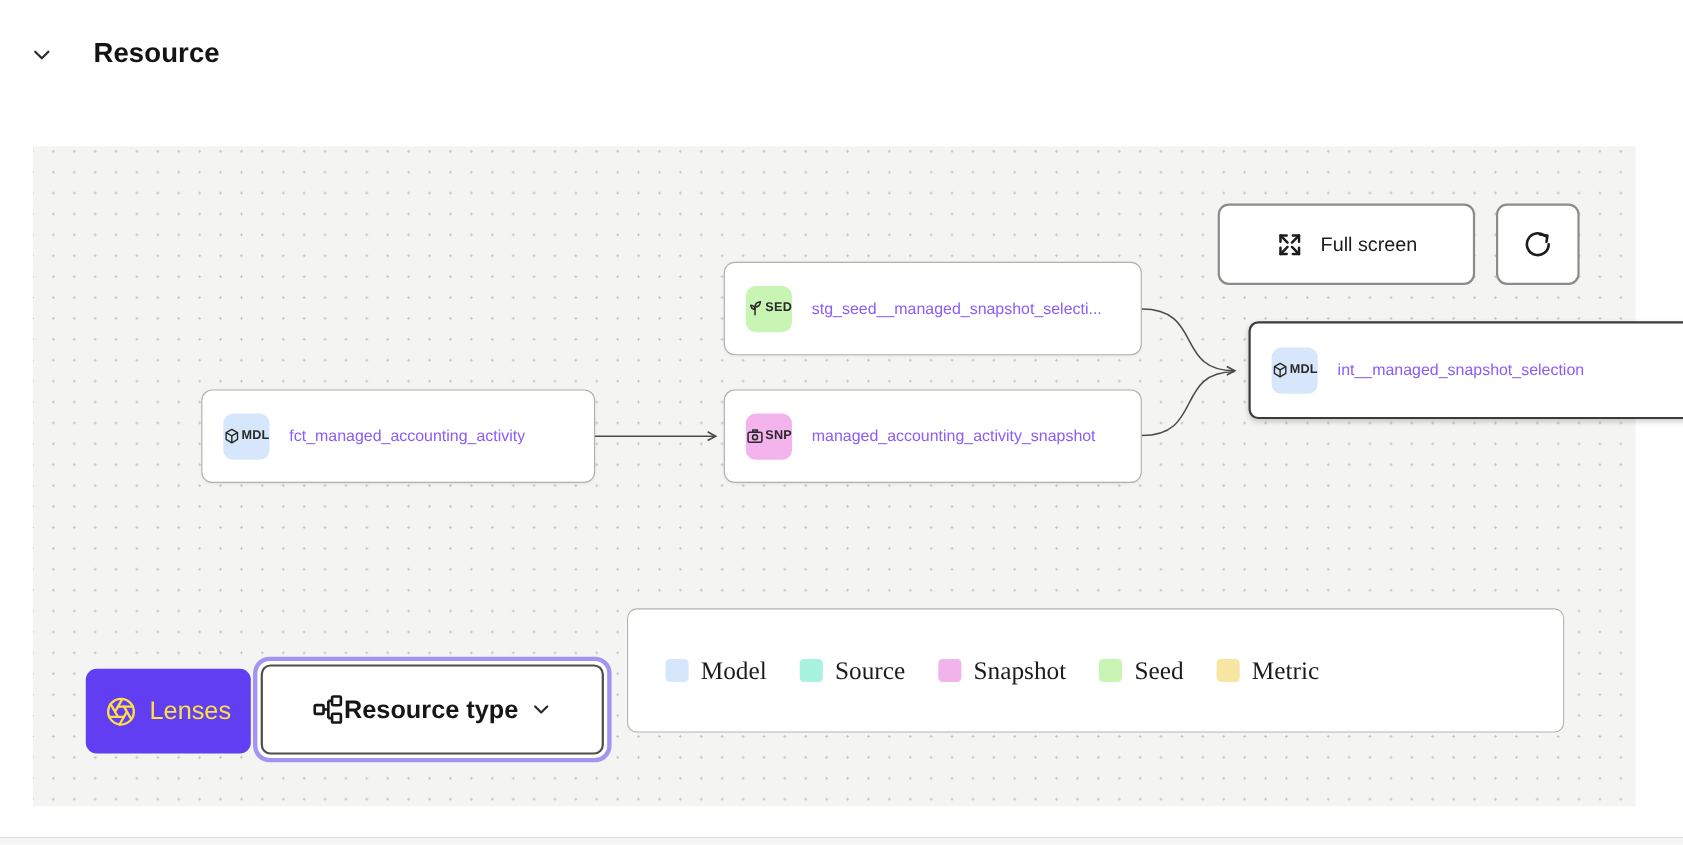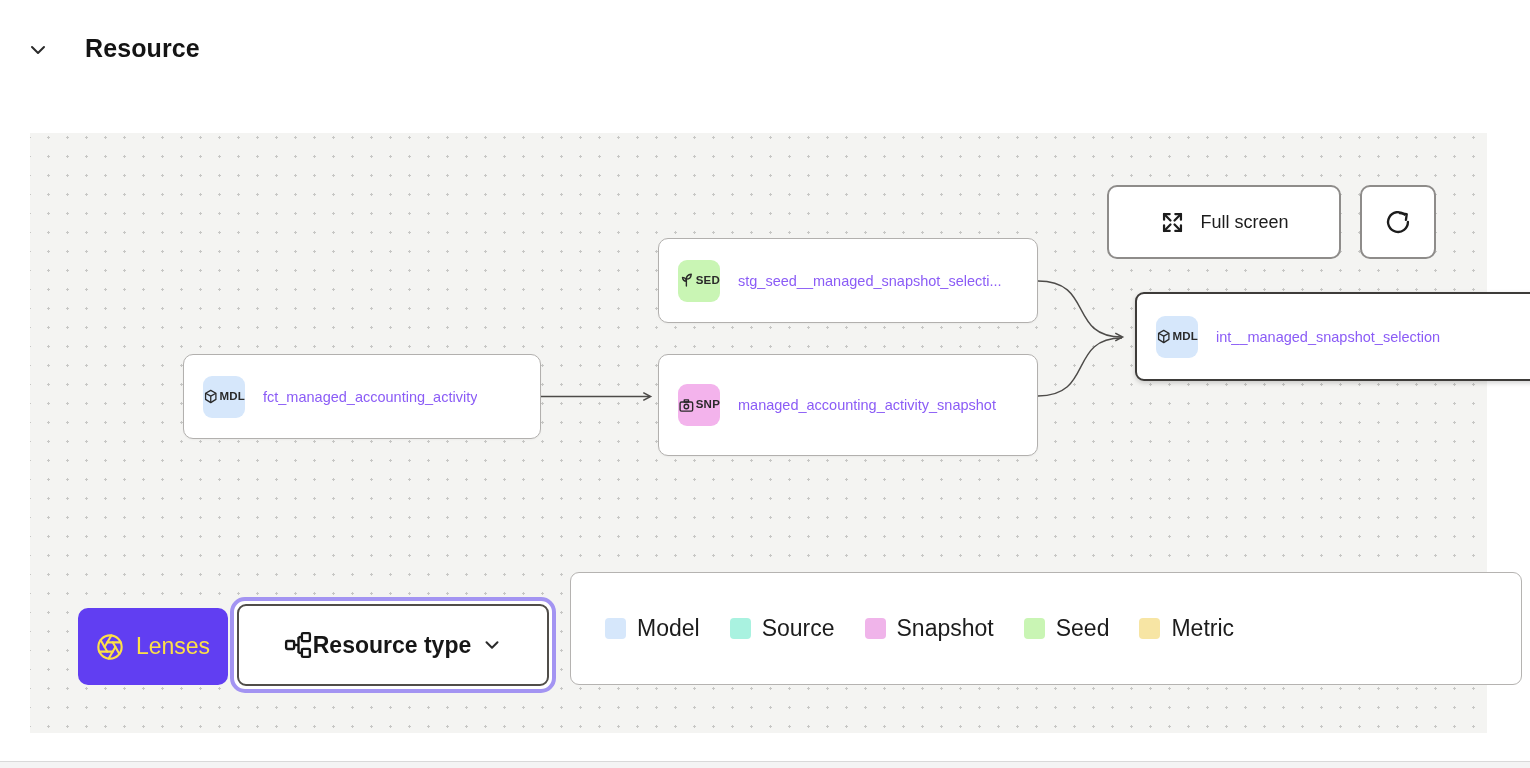--- a/index.html
+++ b/index.html
@@ -36,21 +36,21 @@
 
   
   .node {
     position: absolute; background: #fff; border: 1.5px solid #b2b0ae; border-radius: 10px;
     display: flex; align-items: center; padding: 0 19px; gap: 18px; cursor: pointer;
     box-shadow: 0 1px 2px rgba(0,0,0,0.04);
   }
   .node.selected { border: 2.5px solid #3d3b39; border-radius: 9px; box-shadow: 0 2px 5px rgba(0,0,0,0.18); }
   .node-seed { left: 628px; top: 105px; width: 380px; height: 85px; }
   .node-fct  { left: 153px; top: 221px; width: 358px; height: 85px; }
-  .node-snp  { left: 628px; top: 221px; width: 380px; height: 102px; }
+  .node-snp  { left: 628px; top: 221px; width: 380px; height: 85px; }
   .node-int  { left: 1105px; top: 159px; width: 432px; height: 89px; }
   .badge {
     width: 42px; height: 42px; border-radius: 9px; flex: 0 0 auto;
     display: flex; align-items: center; justify-content: center; gap: 1px;
     color: #2a2a2a;
   }
   .badge .code { font-size: 11.5px; font-weight: 600; letter-spacing: 0.2px; line-height: 1; }
   .node-label { font-size: 14.5px; color: #8b5cf6; white-space: nowrap; overflow: hidden; }
 
   
@@ -67,23 +67,23 @@
   }
   .rt-button {
     flex: 1; background: #fff; border: 2px solid #504d49; border-radius: 9px;
     display: flex; align-items: center; justify-content: center; 
     font-size: 23px; font-weight: 600; color: #161616;
   }
   .rt-button .chev { margin-left: 10px; color: #2b2b2b; }
 
   
   .legend {
-    position: absolute; left: 540px; top: 439px; width: 952px; height: 113px;
+    position: absolute; left: 540px; top: 420px; width: 852px; height: 113px;
     background: #fff; border: 1.5px solid #b5b3b1; border-radius: 9px;
-    display: flex; flex-direction: column; justify-content: space-evenly; padding: 6px 10px 6px 34px;
+    display: flex; flex-direction: column; justify-content: space-evenly; padding: 6px 10px 6px 34px; font-family: Liberation Serif, serif;
   }
   .legend-row { display: flex; align-items: center; gap: 30px; }
   .legend-row.second { margin-left: 16px; }
   .legend-item { display: flex; align-items: center; gap: 11px; font-size: 23px; color: #1c1c1c; }
   .swatch { width: 21px; height: 21px; border-radius: 4px; flex: 0 0 auto; }
 
   
   .bottom-divider { position: absolute; left: 0; top: 761px; width: 100%; height: 1px; background: #d9d9d9; }
   .bottom-strip { position: absolute; left: 0; top: 762px; width: 100%; height: 6px; background: #f4f4f4; }
 

